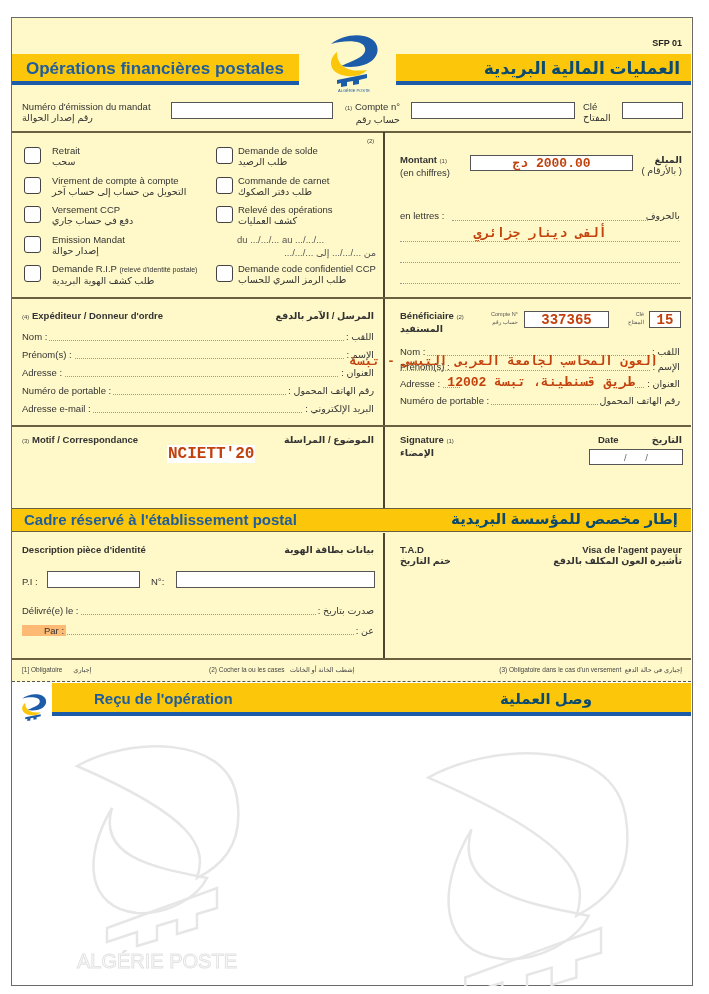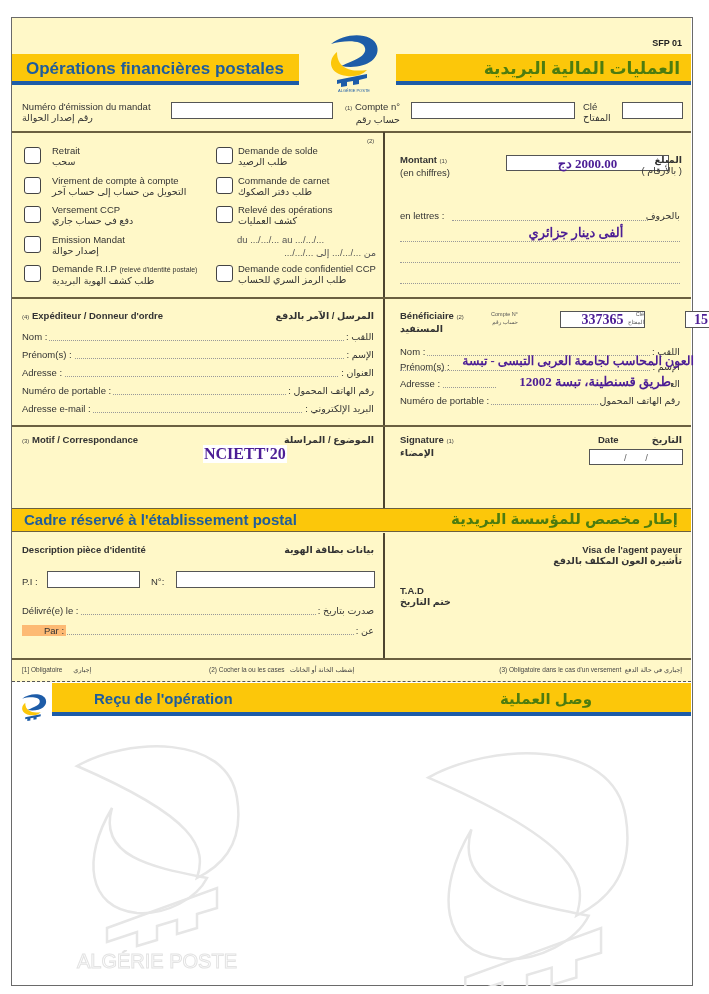--- a/index.html
+++ b/index.html
@@ -7,31 +7,31 @@
   body { position: relative; font-family: "Liberation Sans", "DejaVu Sans", sans-serif; color: #2a2a2a; }
   .abs { position: absolute; }
   .form {
     position: absolute; left: 11px; top: 17px; width: 682px; height: 969px;
     border: 1.5px solid #6a6a6a; background: #fff;
   }
   .cream { background: #fff8c8; }
   .yband { background: #fcc70a; }
   .bline { background: #1d5ca8; }
   .title-fr { color: #1f5d9c; font-weight: bold; font-size: 17px; }
-  .title-ar { color: #4d7c0f; font-weight: bold; font-size: 17px; direction: rtl; }
+  .title-ar { color: #0c4a6e; font-weight: bold; font-size: 17px; direction: rtl; }
   .small { font-size: 9.5px; color: #333; line-height: 11px; }
   .tiny { font-size: 6px; color: #444; }
   .ar { direction: rtl; text-align: right; }
   .box { border: 1px solid #555; background: #fff; }
   .cb { width: 17px; height: 17px; border: 1.2px solid #444; border-radius: 3px; background: #fff; }
   .hline { height: 1.5px; background: #6b6040; }
   .vline { width: 1.5px; background: #4d4530; }
   .dots { border-bottom: 1px dotted #999; }
   .bold { font-weight: bold; }
-  .hand { font-family: Liberation Serif, serif; font-weight: bold; color: #4c1d95; margin-left: 36px; }
+  .hand { font-family: Liberation Mono, monospace; font-weight: bold; color: #c2410c; }
   .fn { font-size: 6.5px; color: #444; }
 </style>
 </head>
 <body>
 
 <div class="form">
 
   <div class="abs cream" style="left:0;top:0;width:679px;height:664px;"></div>
 
   <div class="abs bold" style="right:10px;top:20px;font-size:9px;color:#222;">SFP 01</div>
@@ -271,21 +271,21 @@
     <span class="small abs" style="left:0;top:2px;background:#fff8c8;z-index:1;padding-right:2px;">Délivré(e) le :</span>
     <div class="abs dots" style="left:0;right:0;top:11px;"></div>
     <span class="small abs ar" style="right:0;top:2px;background:#fff8c8;z-index:1;padding-left:2px;">صدرت بتاريخ :</span>
   </div>
   <div class="abs" style="left:10px;top:605px;width:352px;height:18px;">
     <span class="small abs" style="left:0;top:2px;background:#fdba74;z-index:1;padding-right:2px;padding-left:22px;">Par :</span>
     <div class="abs dots" style="left:0;right:20px;top:11px;"></div>
     <span class="small abs ar" style="right:0;top:2px;background:#fff8c8;z-index:1;padding-left:2px;">عن :</span>
   </div>
 
-  <div class="abs small" style="left:388px;top:526px;margin-top:41px;">
+  <div class="abs small" style="left:388px;top:526px;">
     <div class="bold">T.A.D</div>
     <div class="bold">ختم التاريخ</div>
   </div>
   <div class="abs small ar" style="right:10px;top:526px;">
     <div class="bold">Visa de l'agent payeur</div>
     <div class="bold">تأشيرة العون المكلف بالدفع</div>
   </div>
 
   <div class="abs hline" style="left:0;top:640px;width:679px;"></div>
 

